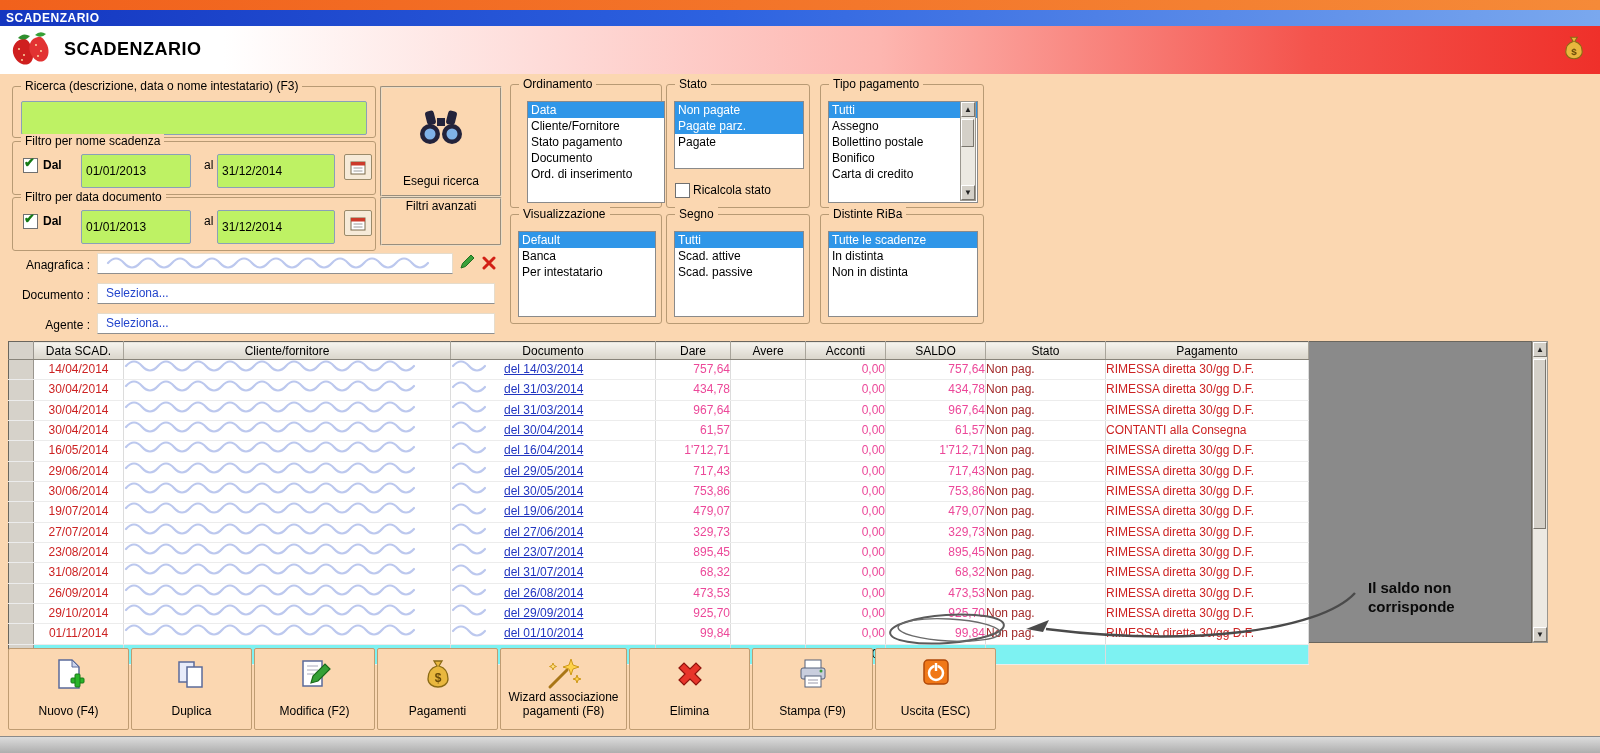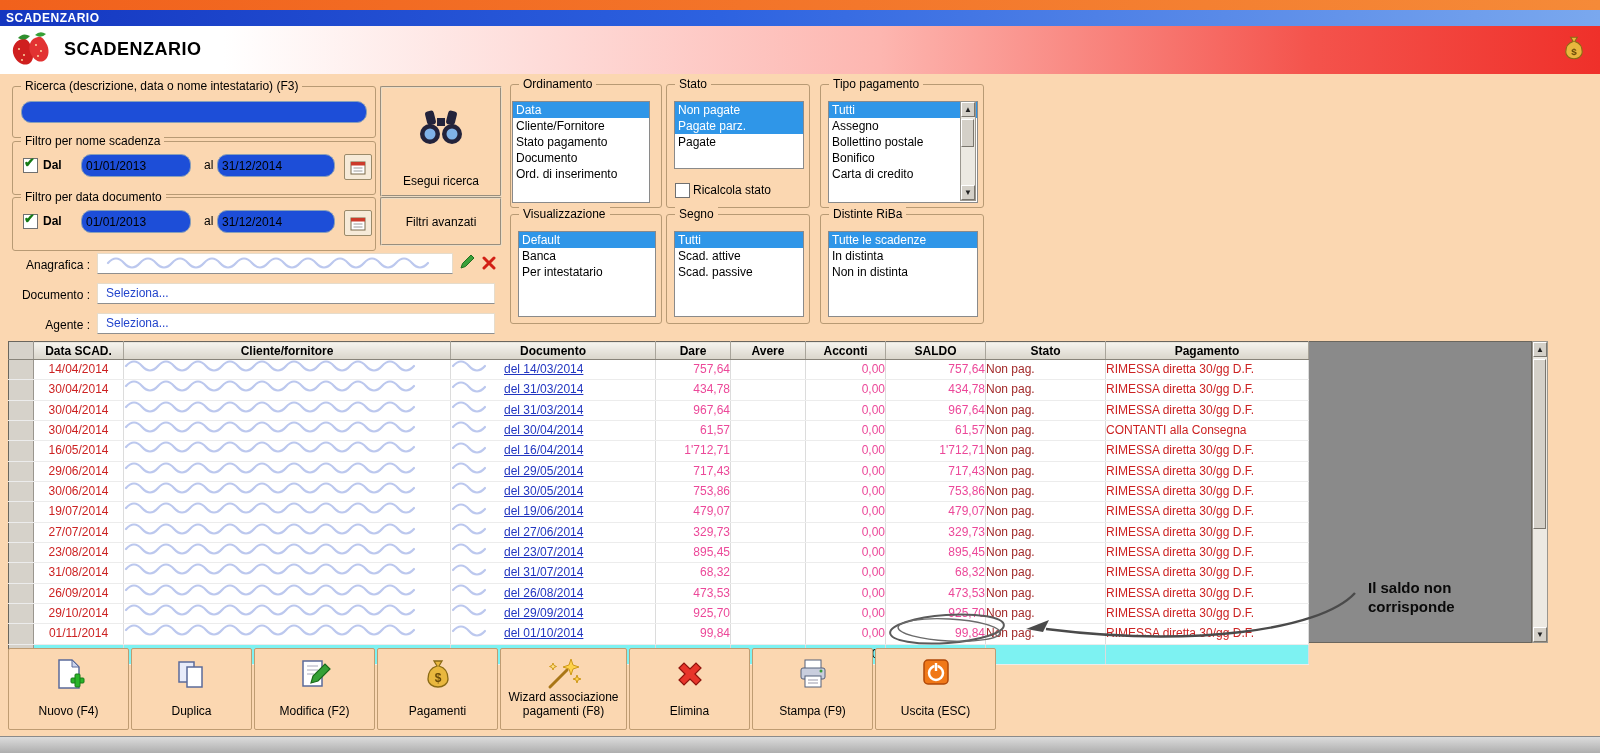--- a/index.html
+++ b/index.html
@@ -9,37 +9,37 @@
   .top-strip{position:absolute;left:0;top:0;width:1600px;height:10px;background:linear-gradient(to right,#f1611c,#f58a38)}
   .titlebar{position:absolute;left:0;top:10px;width:1600px;height:16px;background:linear-gradient(to right,#1436c0 0%,#2d62e0 45%,#7aa8ee 100%);color:#fff;font-weight:bold;line-height:16px;padding-left:6px;letter-spacing:.5px;box-sizing:border-box}
   .header{position:absolute;left:0;top:26px;width:1600px;height:48px;background:linear-gradient(to right,#ffffff 0%,#ffffff 14%,#fdb6b0 55%,#f4534c 82%,#ef302a 100%)}
   .header-title{position:absolute;left:64px;top:13px;font-size:18px;font-weight:bold;letter-spacing:.5px}
   .logo{position:absolute;left:8px;top:3px}
   .bag-top{position:absolute;right:12px;top:8px}
   .grp{position:absolute;border:1px solid #b89a74;border-radius:3px}
   .grp-label{position:absolute;top:-8px;left:8px;background:#fbd7b1;padding:0 4px;white-space:nowrap}
   .txt{position:absolute;white-space:nowrap}
   .label-r{position:absolute;text-align:right;white-space:nowrap}
-  .input{position:absolute;background:#1d4ed8;border:1px solid #8aa0b8;border-radius:10px;padding:10px 4px;font:12px "Liberation Sans",sans-serif;box-sizing:border-box}
+  .input{position:absolute;background:#bef264;border:1px solid #8aa0b8;border-radius:2px;padding:16px 4px;font:12px "Liberation Sans",sans-serif;box-sizing:border-box}
   .cb{position:absolute;width:13px;height:13px;background:#fff;border:1px solid #707070}
   .cb .tick{position:absolute;left:0;top:-4px;font-size:13px;font-weight:bold;color:#157a15}
   .cal-btn{position:absolute;width:26px;height:24px;background:#f6ead8;border:1px solid #9a8a6a;border-radius:2px;display:flex;align-items:center;justify-content:center;cursor:pointer}
   .big-btn{position:absolute;background:#fbd7b1;border:2px groove #ecdcc4;border-radius:2px;text-align:center;cursor:pointer}
   .big-btn .bb-label{position:absolute;left:0;right:0;bottom:7px}
-  .center-btn{display:flex;align-items:center;justify-content:center}
+  .center-btn{display:flex;justify-content:center}
   .lb{position:absolute;background:#fff;border:1px solid #8a8a8a;overflow:hidden}
   .lb-item{height:16px;line-height:16px;padding-left:3px;white-space:nowrap;cursor:default}
   .lb-item.sel{background:#2f96e8;color:#fff}
   .flat-field{position:absolute;background:#fff;border:1px solid #e6dccb;border-bottom:1px solid #8f8f8f;line-height:19px;padding-left:8px;box-sizing:border-box;overflow:hidden}
   .sel-link{color:#2244cc}
   .scrib-fill{display:inline-block;margin-top:3px}
   
   .table-wrap{position:absolute;left:8px;top:341px;width:1540px;height:302px;display:flex}
   table.grid{border-collapse:collapse;table-layout:fixed;width:1300px;height:302px;background:#fff;border:1px solid #6a665e}
-  .grid th{background:linear-gradient(#f6f4ee,#d9d5cb);border-right:1px solid #a8a49a;border-bottom:1px solid #88847a;font-weight:bold;height:17px;padding:0;overflow:hidden;white-space:nowrap;font-size:12px}
+  .grid th{background:linear-gradient(#f6f4ee,#d9d5cb);border-right:1px solid #a8a49a;border-bottom:1px solid #88847a;font-weight:normal;height:17px;padding:0;overflow:hidden;white-space:nowrap;font-size:12px}
   .grid td{height:19px;padding:0;border-right:1px solid #dcdcdc;border-bottom:1px solid #ececec;overflow:hidden;white-space:nowrap;line-height:19px;font-size:12px}
   td.selc,th.selc{background:#d6d2ca;border-right:1px solid #9a968e}
   .c-date{color:#cc2222;text-align:center}
   .c-cli{padding-left:8px}
   .c-doc{padding-left:10px}
   .doclink{color:#2236c0;text-decoration:underline;cursor:pointer}
   .scrib-inline{display:inline-block;vertical-align:middle;margin-right:5px}
   .c-num{color:#ec4899;text-align:right;padding-right:6px}
   .c-stato{color:#a22a2a;padding-left:40px}
   .c-pag{color:#cc2222;padding-left:4px}
@@ -152,21 +152,21 @@
     </span>
     <span class="bb-label">Esegui ricerca</span>
   </div>
 
   <div class="big-btn center-btn" style="left:380px;top:197px;width:118px;height:45px">
     <span>Filtri avanzati</span>
   </div>
 
   <div class="grp" style="left:510px;top:84px;width:150px;height:122px">
     <span class="grp-label">Ordinamento</span>
-    <div class="lb" style="left:1px;top:16px;width:136px;height:100px">
+    <div class="lb" style="left:16px;top:16px;width:136px;height:100px">
         <div class="lb-item sel">Data</div>
         <div class="lb-item">Cliente/Fornitore</div>
         <div class="lb-item">Stato pagamento</div>
         <div class="lb-item">Documento</div>
         <div class="lb-item">Ord. di inserimento</div>
       </div>
   </div>
 
   <div class="grp" style="left:666px;top:84px;width:142px;height:122px">
     <span class="grp-label">Stato</span>

